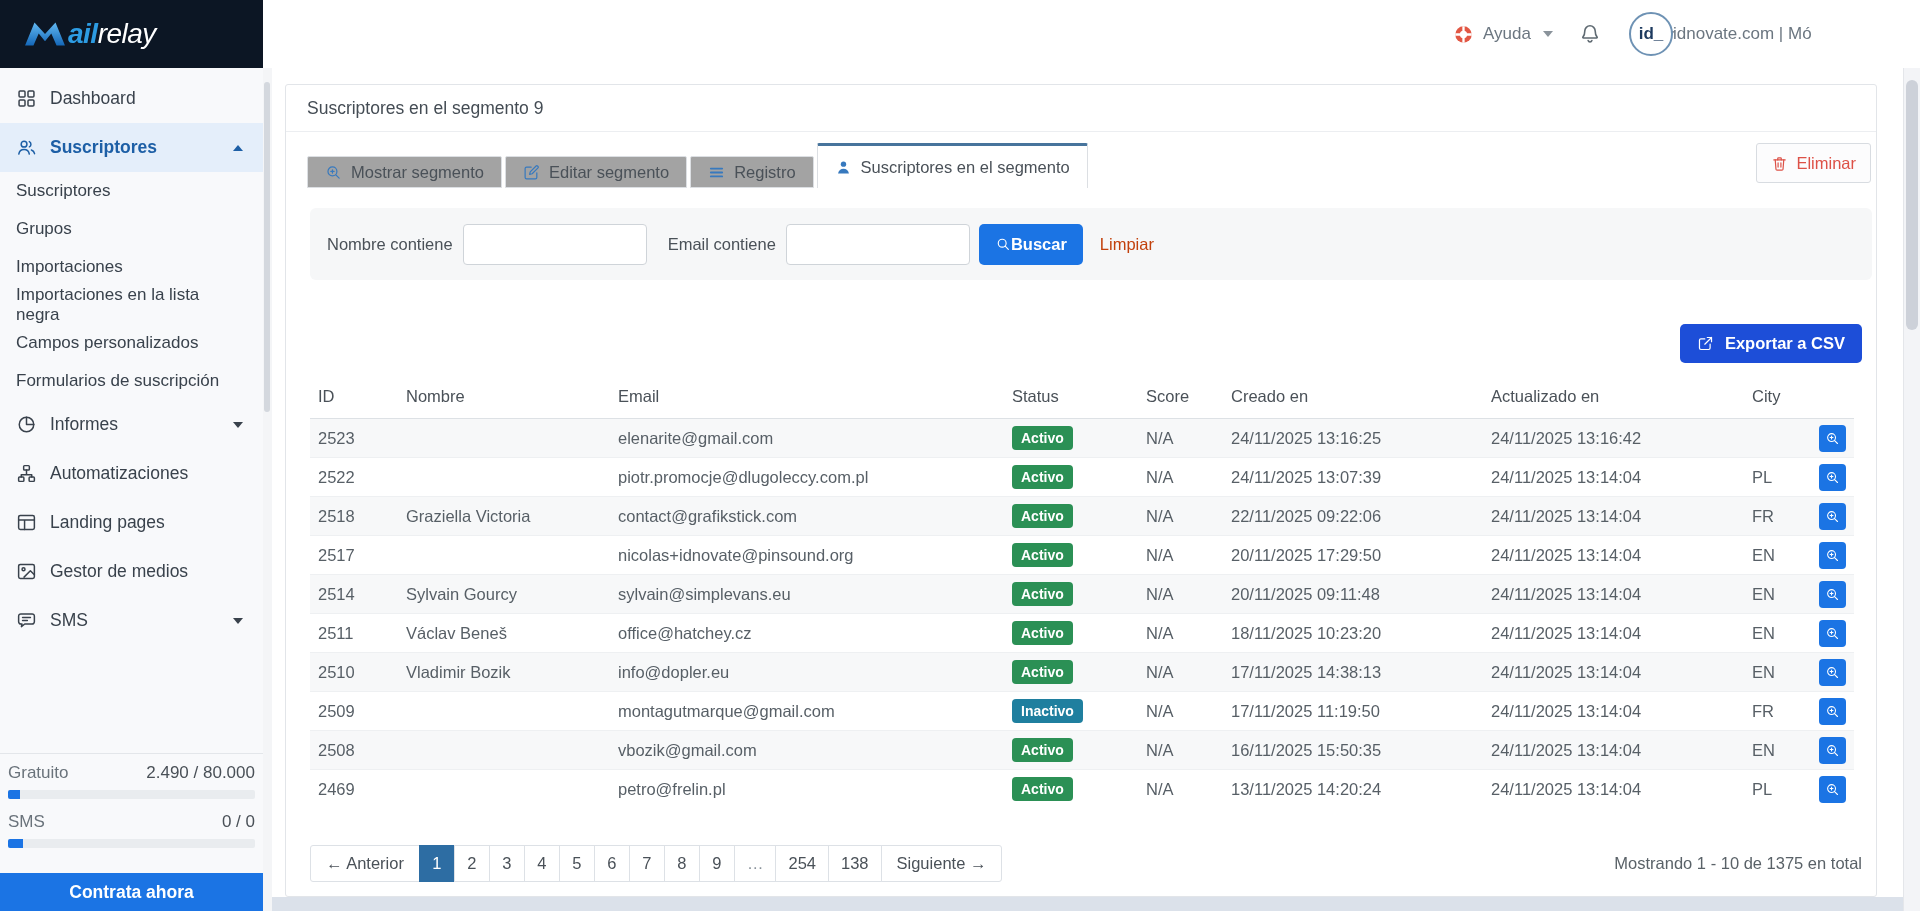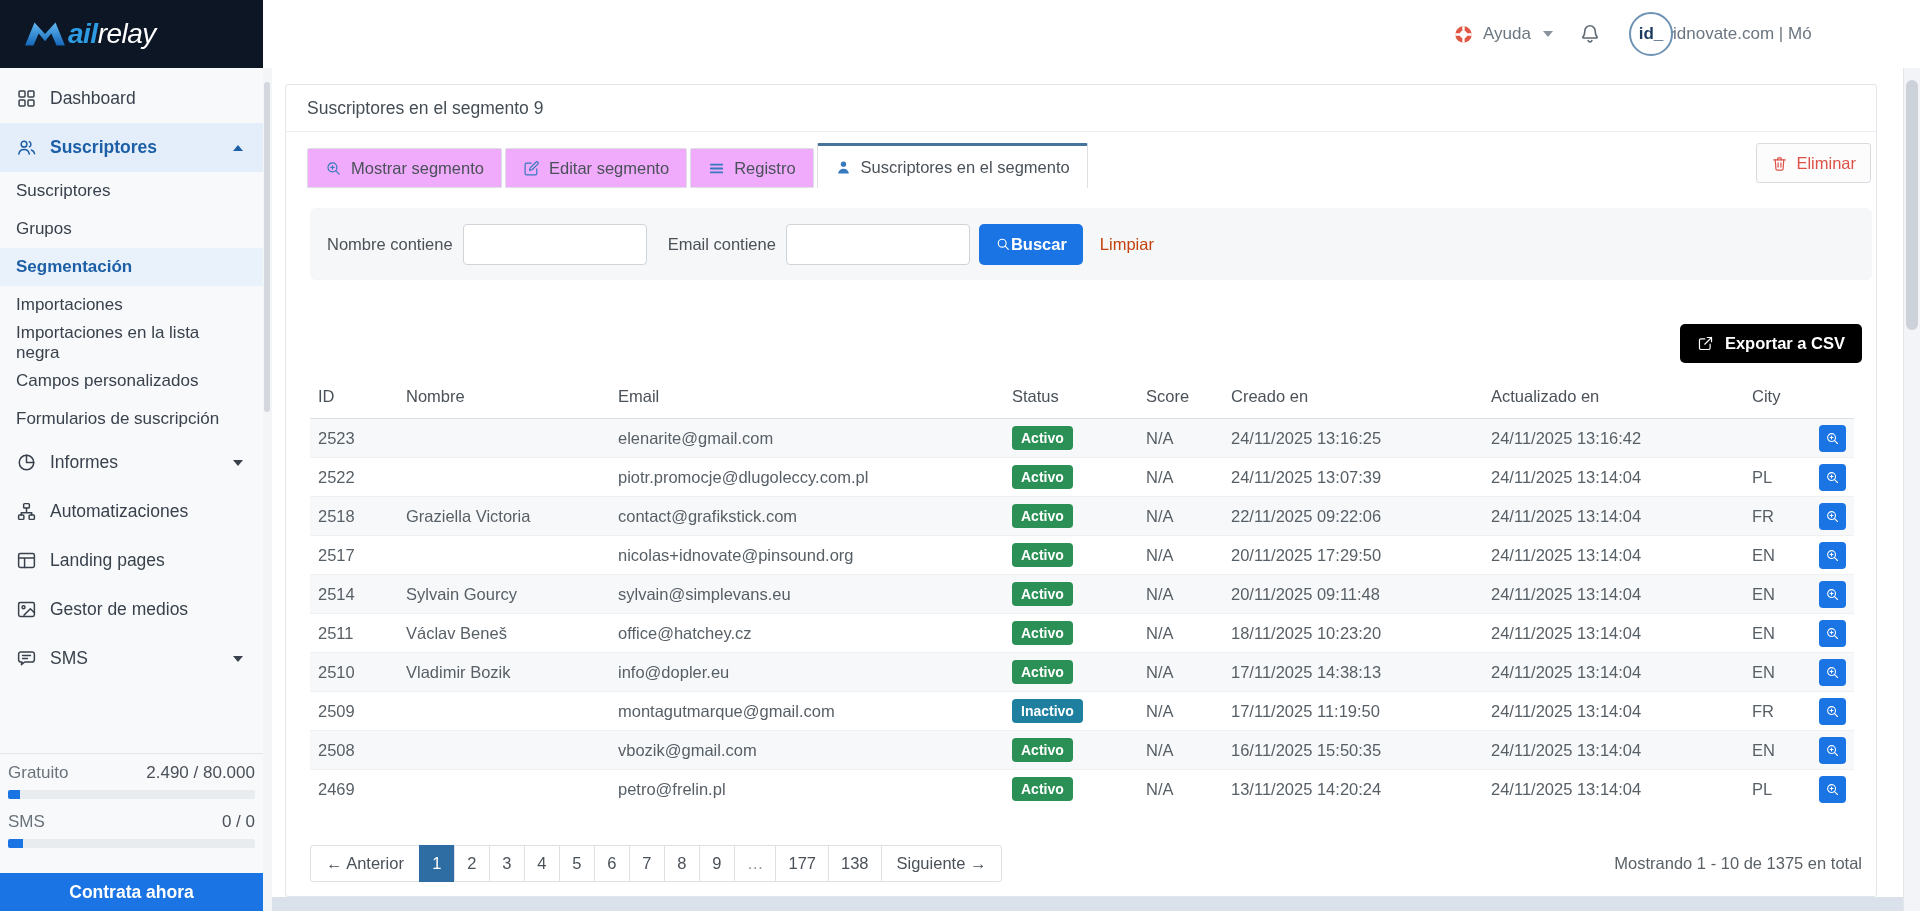--- a/index.html
+++ b/index.html
@@ -47,36 +47,36 @@
   .bar i { display:block; height:100%; background:#1b74e4; }
   .cta { position:absolute; left:0; bottom:0; width:263px; height:38px; background:#1b74e4; color:#fff; font-size:17.5px; font-weight:bold; display:flex; align-items:center; justify-content:center; cursor:pointer; }
   .side-scrollbar { position:absolute; left:263px; top:68px; width:9px; height:843px; background:#f4f5f7; z-index:4; }
   .side-scrollbar .thumb { position:absolute; left:1px; top:14px; width:6px; height:330px; background:#d4d8de; border-radius:3px; }
 
   
   .card { position:absolute; left:285px; top:84px; width:1592px; height:813px; background:#fff; border:1px solid #e2e5e9; border-radius:3px; z-index:3; }
   .card-header { height:47px; display:flex; align-items:center; padding:0 21px; border-bottom:1px solid #eceef1; font-size:17.5px; color:#444c54; }
 
   .tabs { position:absolute; left:21px; top:58px; display:flex; align-items:flex-end; }
-  .tab { display:flex; align-items:center; gap:9px; padding:0 17px; height:40px; background:#f0abfc; border:1px solid #dcdfe3; border-radius:2px 2px 0 0; margin-right:3px; font-size:16.5px; color:#4a5158; cursor:pointer; white-space:nowrap; }
+  .tab { display:flex; align-items:center; gap:9px; padding:0 17px; height:32px; background:#a3a3a3; border:1px solid #dcdfe3; border-radius:2px 2px 0 0; margin-right:3px; font-size:16.5px; color:#4a5158; cursor:pointer; white-space:nowrap; }
   .tab .ticon { width:17px; height:17px; color:#3779be; }
   .tab.active { background:#fff; height:45px; border-top:3px solid #47749c; border-bottom:0; }
 
   .btn-delete { position:absolute; right:5px; top:58px; height:40px; display:flex; align-items:center; gap:8px; padding:0 14px; background:#fcfcfd; border:1px solid #d8dce1; border-radius:3px; color:#dd5147; font-size:16.5px; font-family:inherit; cursor:pointer; }
   .btn-delete .dicon { width:17px; height:17px; }
 
   .filter-panel { position:absolute; left:24px; right:4px; top:123px; height:72px; background:#f6f7f8; border-radius:6px; display:flex; align-items:center; padding-left:17px; font-size:16.5px; color:#4a5158; }
   .filter-panel label { margin-right:10px; }
   .f-input { width:184px; height:41px; border:1px solid #cfd4d9; border-radius:4px; background:#fff; font-family:inherit; font-size:16px; padding:0 10px; color:#39424c; }
   .lbl2 { margin-left:21px; }
   .btn-search { margin-left:9px; height:41px; padding:0 16px; background:#1b74e4; border:none; border-radius:5px; color:#fff; display:flex; align-items:center; font-size:16.5px; font-weight:bold; font-family:inherit; cursor:pointer; }
   .btn-search .sbicon { width:16px; height:16px; }
   .link-clear { margin-left:17px; color:#c2410c; cursor:pointer; text-decoration:none; }
 
-  .btn-export { position:absolute; right:14px; top:239px; height:39px; padding:0 17px; background:#000000; border:none; border-radius:5px; color:#fff; display:flex; align-items:center; gap:11px; font-size:16.5px; font-weight:bold; font-family:inherit; cursor:pointer; }
+  .btn-export { position:absolute; right:14px; top:239px; height:39px; padding:0 17px; background:#1d4ed8; border:none; border-radius:5px; color:#fff; display:flex; align-items:center; gap:11px; font-size:16.5px; font-weight:bold; font-family:inherit; cursor:pointer; }
   .btn-export .eicon { width:17px; height:17px; }
 
   .table-wrap { position:absolute; left:24px; top:296px; width:1544px; }
   table { width:100%; border-collapse:collapse; table-layout:fixed; font-size:16.5px; color:#575f66; }
   th { text-align:left; font-weight:normal; color:#4a5158; padding:6px 8px 12px 8px; border-bottom:1px solid #dde1e5; }
   td { padding:0 8px; height:39px; overflow:hidden; white-space:nowrap; }
   tbody tr { border-top:1px solid #eef0f2; }
   tbody tr:first-child { border-top:none; }
   tbody tr:nth-child(odd) { background:#f7f8f9; }
   .badge { display:inline-block; padding:4px 9px; border-radius:4px; color:#fff; font-size:14px; font-weight:bold; }
@@ -171,23 +171,20 @@
         </span>
         <span class="slabel">Suscriptores</span>
         <span class="scaret up"></span>
       </div>
       <div class="snav-item sub">
         <span class="slabel">Suscriptores</span>
       </div>
       <div class="snav-item sub">
         <span class="slabel">Grupos</span>
       </div>
-      <div class="snav-item sub active">
-        <span class="slabel">Segmentación</span>
-      </div>
       <div class="snav-item sub">
         <span class="slabel">Importaciones</span>
       </div>
       <div class="snav-item sub">
         <span class="slabel">Importaciones en la lista negra</span>
       </div>
       <div class="snav-item sub">
         <span class="slabel">Campos personalizados</span>
       </div>
       <div class="snav-item sub">
@@ -576,21 +573,21 @@
       <div class="page-btn active">1</div>
       <div class="page-btn">2</div>
       <div class="page-btn">3</div>
       <div class="page-btn">4</div>
       <div class="page-btn">5</div>
       <div class="page-btn">6</div>
       <div class="page-btn">7</div>
       <div class="page-btn">8</div>
       <div class="page-btn">9</div>
       <div class="page-btn ellipsis">…</div>
-      <div class="page-btn">177</div>
+      <div class="page-btn">254</div>
       <div class="page-btn">138</div>
       <div class="page-btn">Siguiente →</div>
     </div>
   <div class="summary">Mostrando 1 - 10 de 1375 en total</div>
 </div>
 
 <div class="bottom-band"></div>
 <div class="page-scrollbar">
     <div class="thumb"></div>
   </div>

